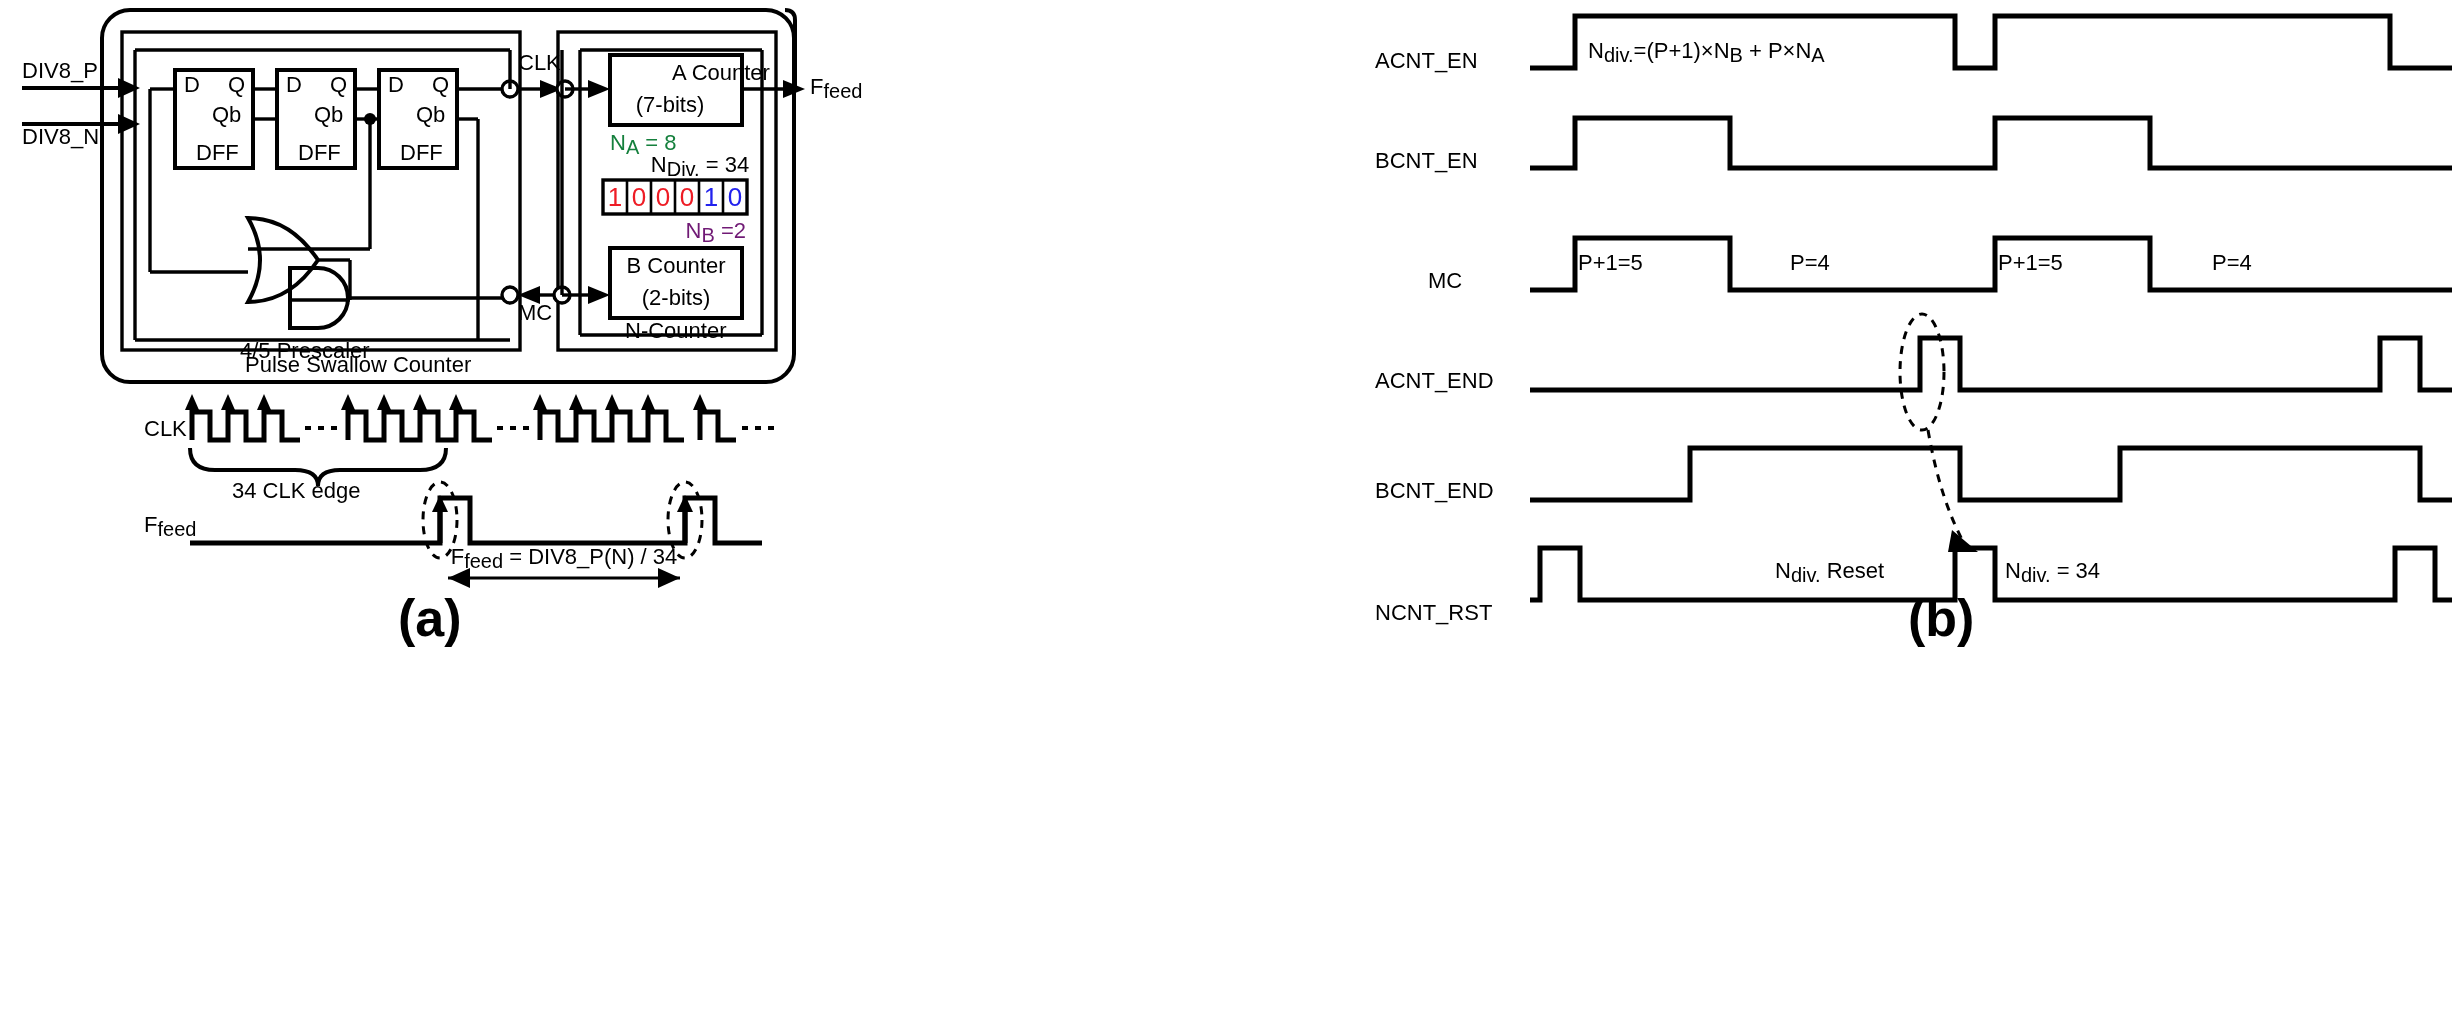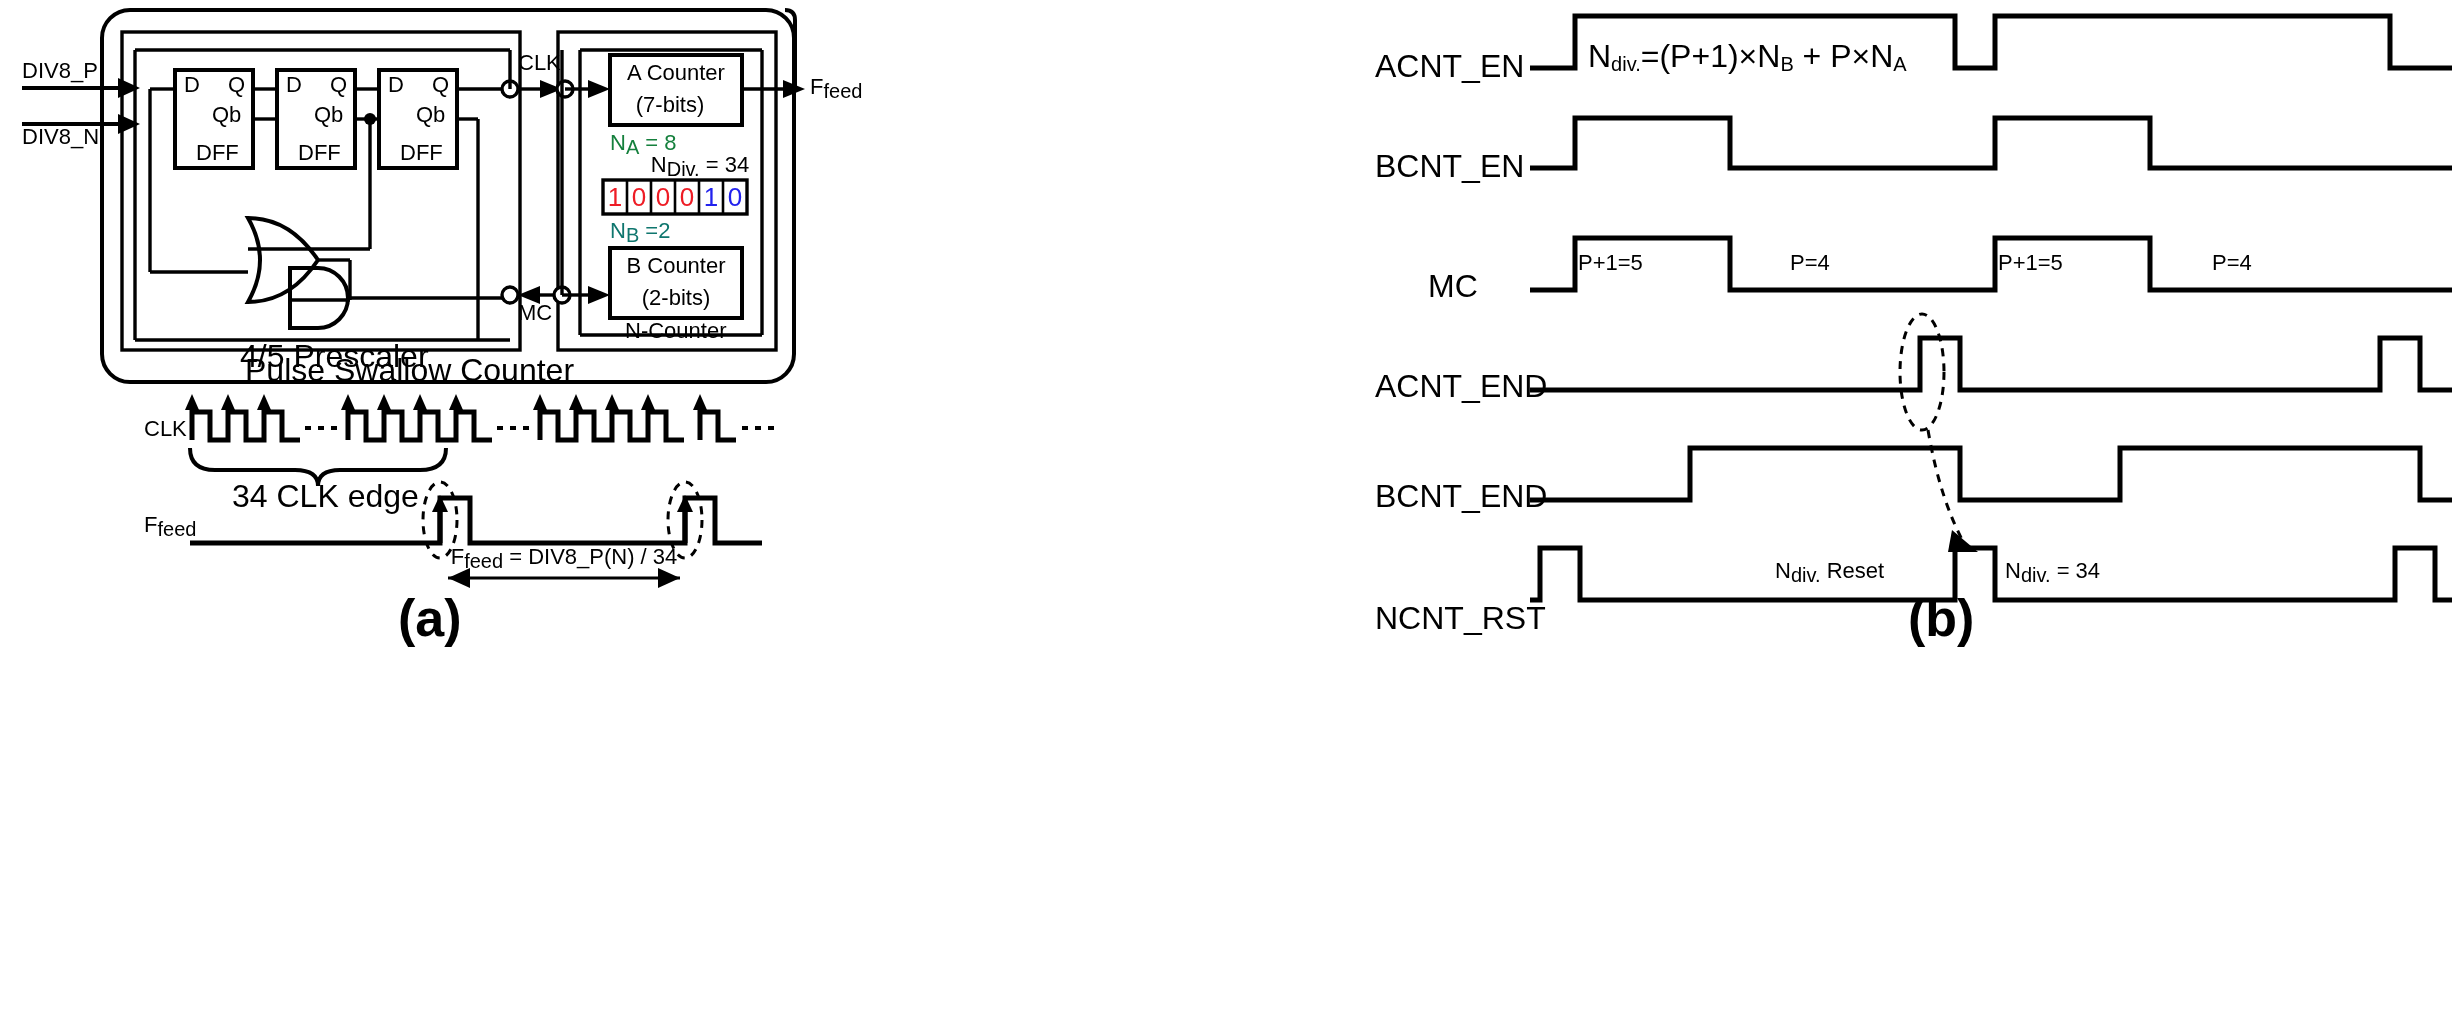--- a/index.html
+++ b/index.html
@@ -28,21 +28,21 @@
   .ln { stroke: #000; fill: none; }
   .thick { stroke-width: 4; }
   .med { stroke-width: 3.4; }
   .thin { stroke-width: 2.6; }
   .dash { stroke-dasharray: 8 7; stroke-width: 3; }
   .wf { stroke: #000; fill: none; stroke-width: 5; stroke-linejoin: miter; }
   .bx { fill: #fff; stroke: #000; stroke-width: 4; }
   .jdot { fill: #000; }
   .jcirc { fill: #fff; stroke: #000; stroke-width: 3.4; }
   .lbl { font-size: 22px; }
-  .lbl-b { font-size: 32px; }
+  .lbl-b { font-size: 22px; }
   .sub { font-size: 20px; }
   .panel-letter { font-size: 52px; font-weight: bold; }
 </style>
 </head>
 <body>
 
 <div id="page">
 
   <svg class="layer" viewBox="0 0 2457 1017">
 
@@ -150,35 +150,35 @@
   <div style="position:absolute; left:432px; top:72px;"><span class="lbl">Q</span></div>
   <div style="position:absolute; left:416px; top:102px;"><span class="lbl">Qb</span></div>
   <div style="position:absolute; left:400px; top:140px;"><span class="lbl">DFF</span></div>
 
   <div style="position:absolute; left:518px; top:50px;"><span class="lbl">CLK</span></div>
   <div style="position:absolute; left:518px; top:300px;"><span class="lbl">MC</span></div>
   <div style="position:absolute; left:810px; top:74px;">
     <span class="lbl">F</span><span class="sub" style="vertical-align:sub;">feed</span>
   </div>
 
-  <div style="position:absolute; left:612px; top:60px; width:128px; text-align:center;"><span class="lbl">A Counter</span></div>
+  <div style="position:absolute; left:612px; top:60px; width:128px; text-align:center;padding-left:45px;"><span class="lbl">A Counter</span></div>
   <div style="position:absolute; left:612px; top:92px; width:116px; text-align:center;"><span class="lbl">(7-bits)</span></div>
 
   <div style="position:absolute; left:612px; top:253px; width:128px; text-align:center;"><span class="lbl">B Counter</span></div>
   <div style="position:absolute; left:612px; top:285px; width:128px; text-align:center;"><span class="lbl">(2-bits)</span></div>
 
   <div style="position:absolute; left:610px; top:130px; width:136px; text-align:left; color:#15803d;">
     <span class="lbl">N</span><span class="sub" style="vertical-align:sub;">A</span><span class="lbl"> = 8</span>
   </div>
 
   <div style="position:absolute; left:620px; top:152px; width:160px; text-align:center;">
     <span class="lbl">N</span><span class="sub" style="vertical-align:sub;">Div.</span><span class="lbl"> = 34</span>
   </div>
 
-  <div style="position:absolute; left:610px; top:218px; width:136px; text-align:left; color:#0f766e;">
+  <div style="position:absolute; left:610px; top:218px; width:136px; text-align:right; color:#701a75;">
     <span class="lbl">N</span><span class="sub" style="vertical-align:sub;">B</span><span class="lbl"> =2</span>
   </div>
 
   <div style="position:absolute; left:603px; top:182px; width:144px; height:30px; display:flex;">
     <span style="flex:1; text-align:center; font-size:26px; color:#ee1c25;">1</span>
     <span style="flex:1; text-align:center; font-size:26px; color:#ee1c25;">0</span>
     <span style="flex:1; text-align:center; font-size:26px; color:#ee1c25;">0</span>
     <span style="flex:1; text-align:center; font-size:26px; color:#ee1c25;">0</span>
     <span style="flex:1; text-align:center; font-size:26px; color:#2222ee;">1</span>
     <span style="flex:1; text-align:center; font-size:26px; color:#2222ee;">0</span>

